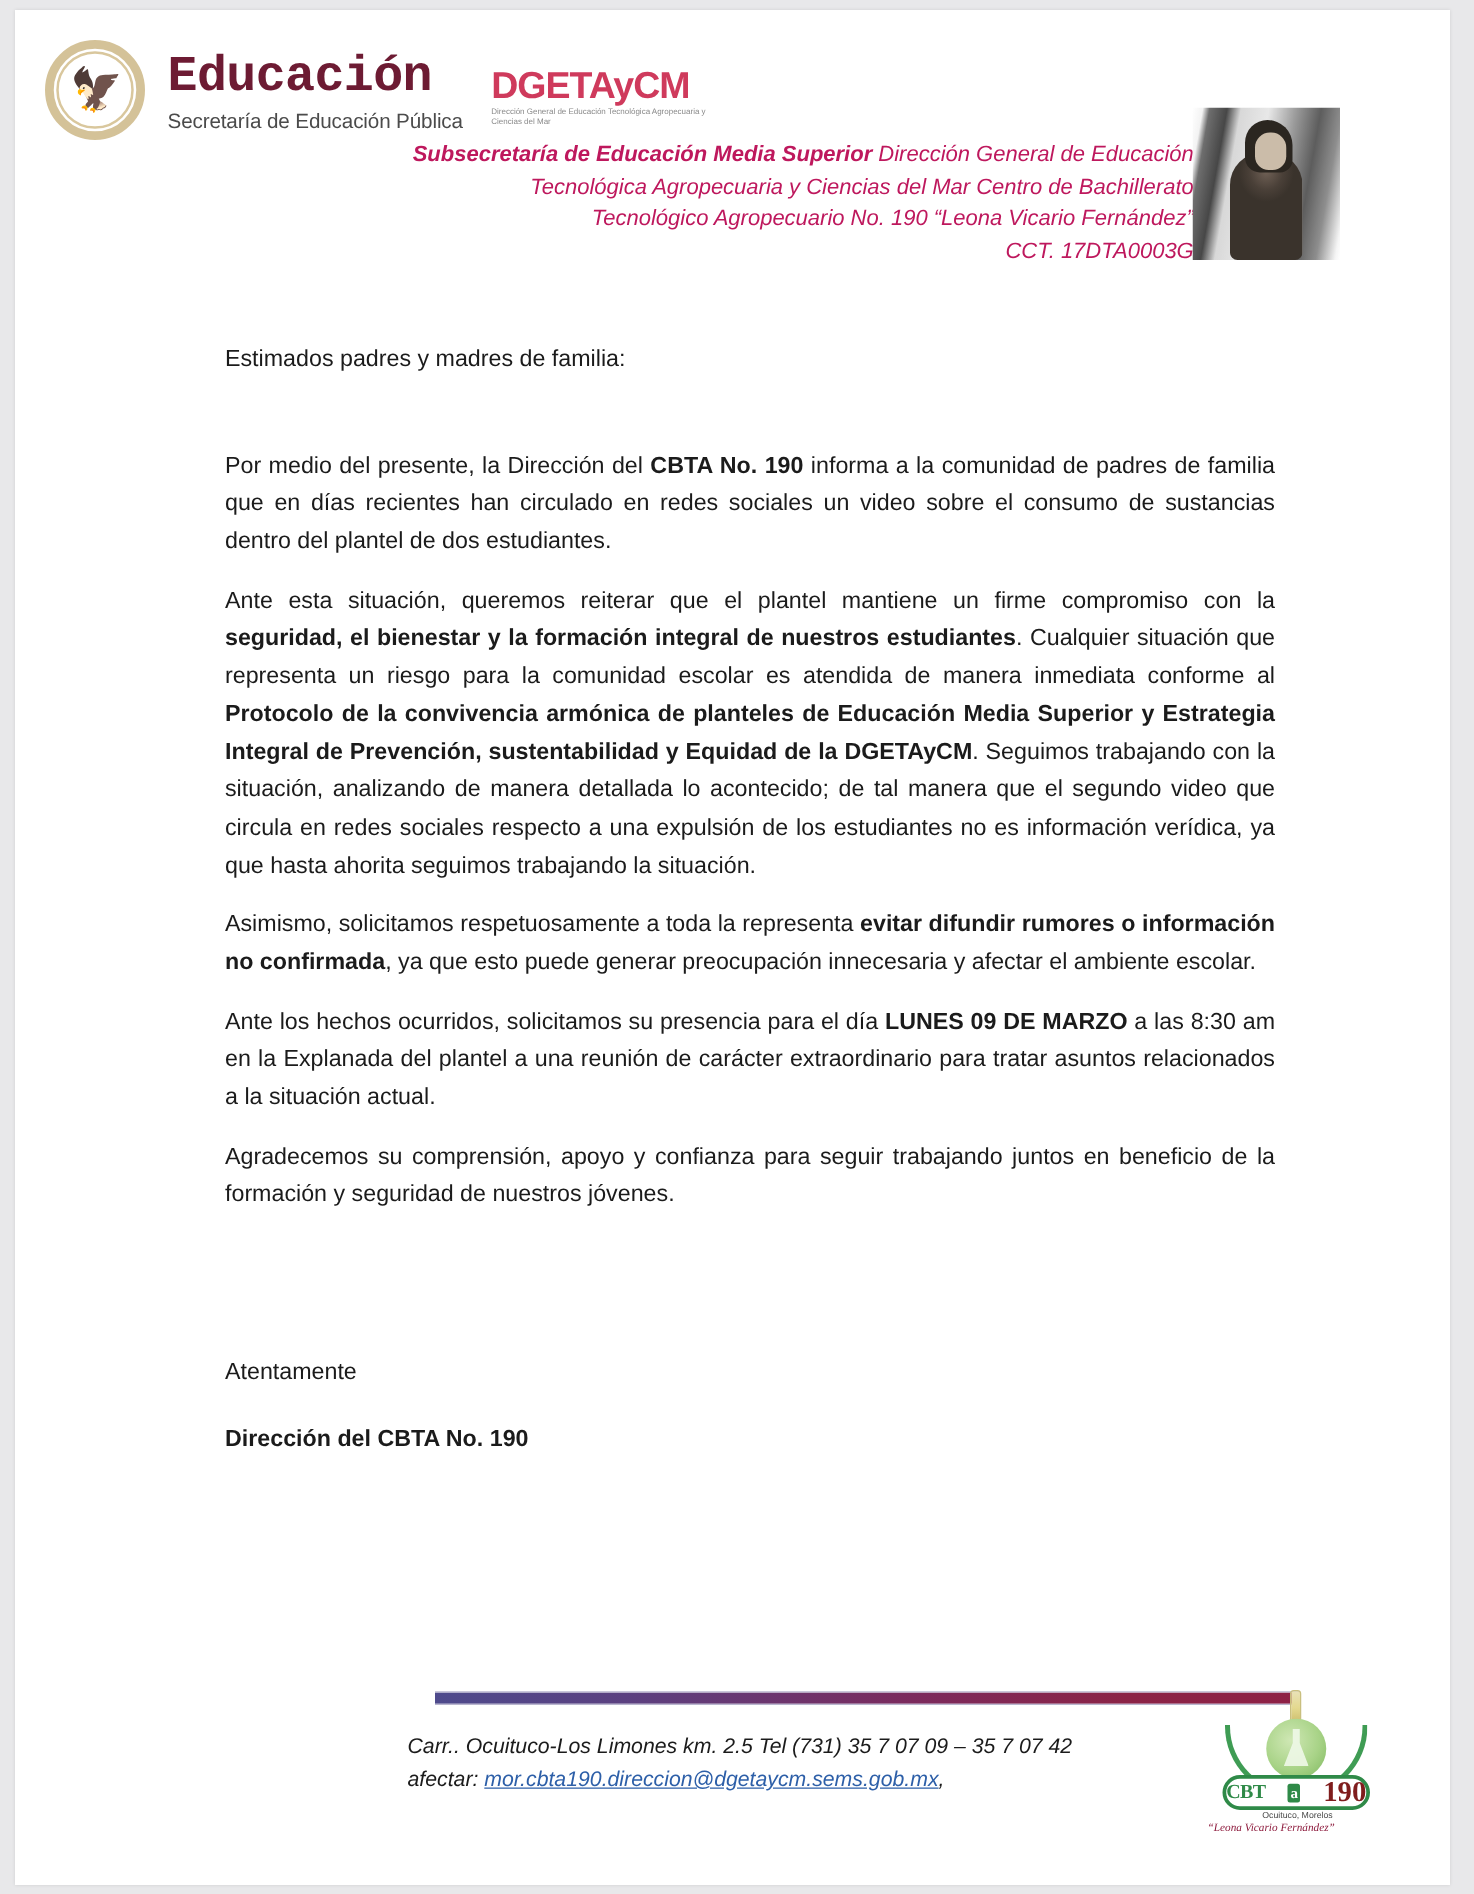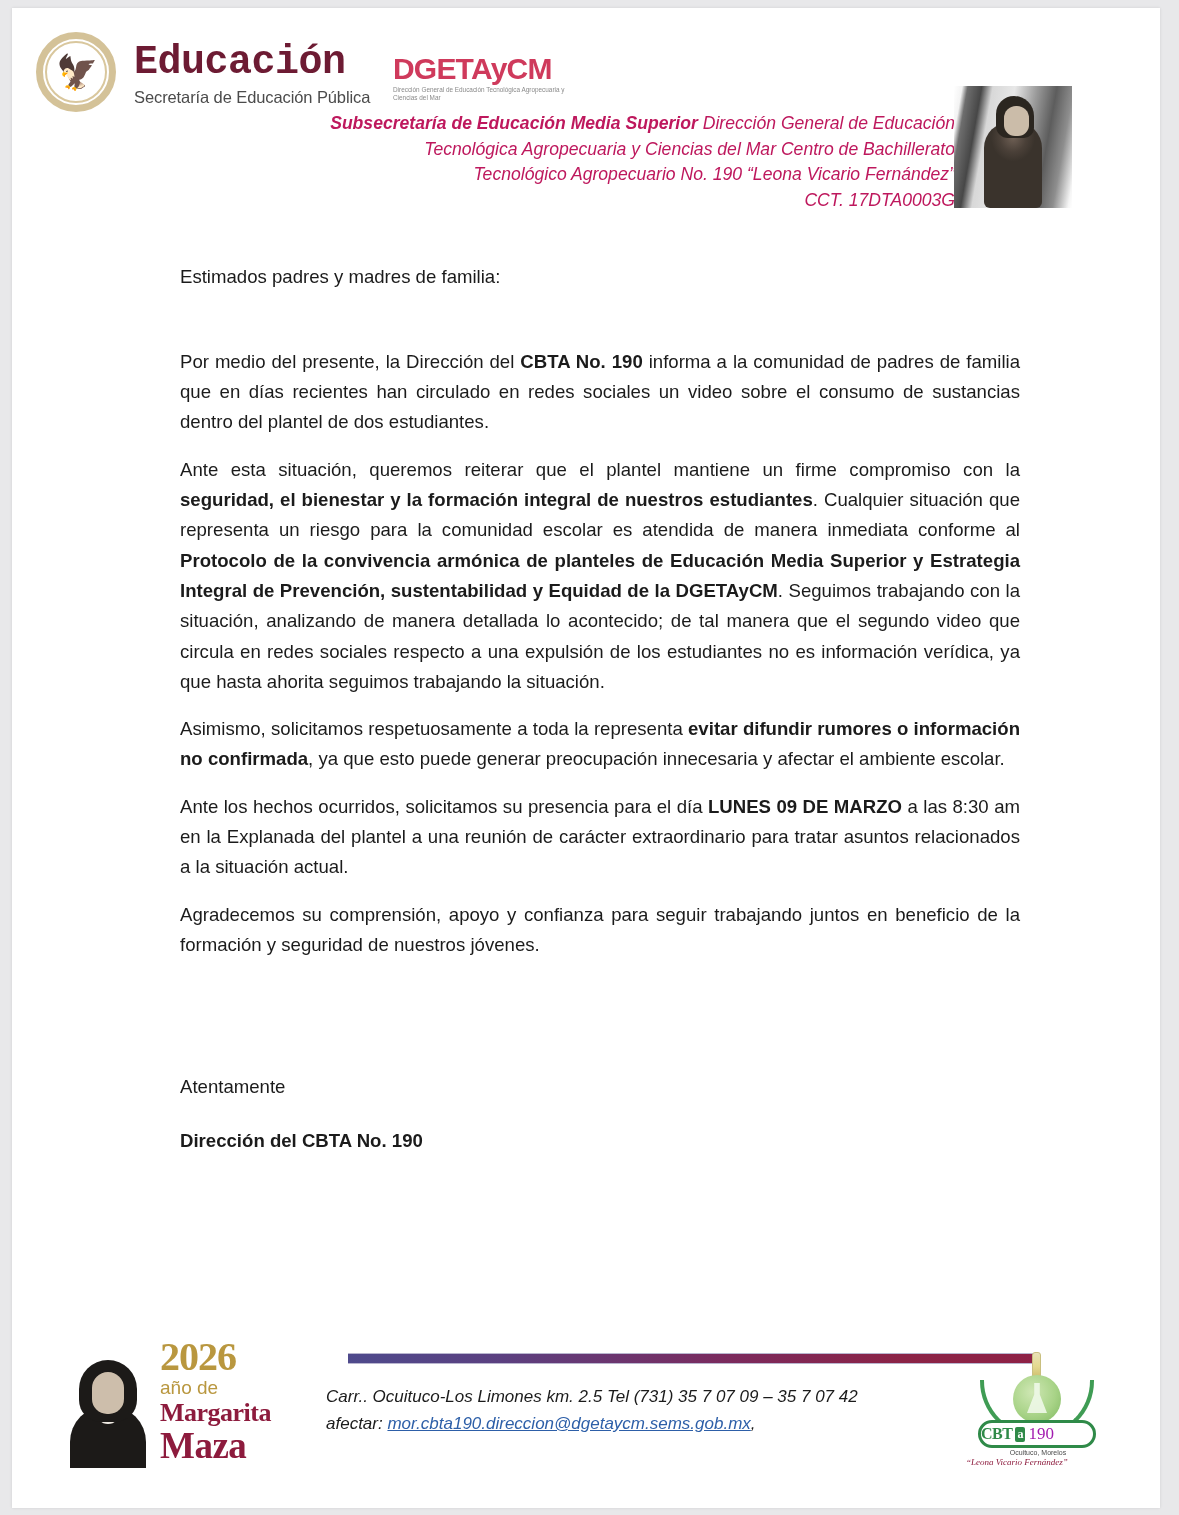--- a/index.html
+++ b/index.html
@@ -172,21 +172,21 @@
   }
 
   
   .letter {
     padding: 0 140px 0 168px;
     color: #1b1b1b;
   }
   .salutation {
     font-size: 18.6px;
     line-height: 1.5;
-    margin: 40px 0 0 0;
+    margin: 50px 0 0 0;
     text-align: left;
   }
   .para {
     font-size: 18.6px;
     line-height: 1.63;
     text-align: justify;
     margin: 0 0 17px 0;
   }
   .para b { font-weight: bold; }
   .para.first { margin-top: 56px; }
@@ -354,44 +354,44 @@
   .cbta-seal .namebar {
     position: absolute;
     left: 12px; top: 70px;
     width: 118px; height: 28px;
     border: 3px solid #2f8a48;
     border-radius: 14px;
     background: #ffffff;
     box-sizing: border-box;
     display: flex;
     align-items: center;
-    justify-content: flex-start;
+    justify-content: space-between;
     gap: 3px;
   }
   .cbta-seal .cb-txt {
     font-family: "Liberation Serif", serif;
     font-weight: bold;
     font-size: 16px;
     color: #2f8a48;
     letter-spacing: -0.5px;
   }
   .cbta-seal .cb-a {
     font-family: "Liberation Serif", serif;
     font-weight: bold;
     font-size: 12px;
     color: #ffffff;
     background: #2f8a48;
     padding: 0 2px;
     border-radius: 2px;
   }
   .cbta-seal .cb-num {
     font-family: "Liberation Serif", serif;
-    font-weight: normal;
-    font-size: 17px;
-    color: #a21caf;
+    font-weight: bold;
+    font-size: 23px;
+    color: #7f1d1d;
   }
   .cbta-seal .loc {
     position: absolute;
     left: 0; top: 99px;
     width: 144px;
     text-align: center;
     font-size: 7px;
     color: #4a4a4a;
   }
   .cbta-seal .motto {
@@ -455,34 +455,20 @@
         </div>
 
       <div class="sign-block">
         <p class="sign-line">Atentamente</p>
         <p class="sign-line bold">Dirección del CBTA No. 190</p>
       </div>
     </div>
 
     <div class="footer">
 
-      <div class="maza-logo">
-        <div class="maza-portrait">
-          <div class="dress"></div>
-          <div class="collar"></div>
-          <div class="hair"></div>
-          <div class="face"></div>
-        </div>
-        <div class="maza-text">
-          <span class="maza-year">2026</span>
-          <span class="maza-anio">año de</span>
-          <span class="maza-name">Margarita</span>
-          <span class="maza-surname">Maza</span>
-        </div>
-      </div>
 
       <div class="footer-bar"></div>
 
       <div class="footer-contact">
         <div>Carr.. Ocuituco-Los Limones km. 2.5 Tel (731) 35 7 07 09 – 35 7 07 42</div>
         <div><span>afectar:</span>
           <a href="#">mor.cbta190.direccion@dgetaycm.sems.gob.mx</a><span>,</span>
         </div>
       </div>
 

